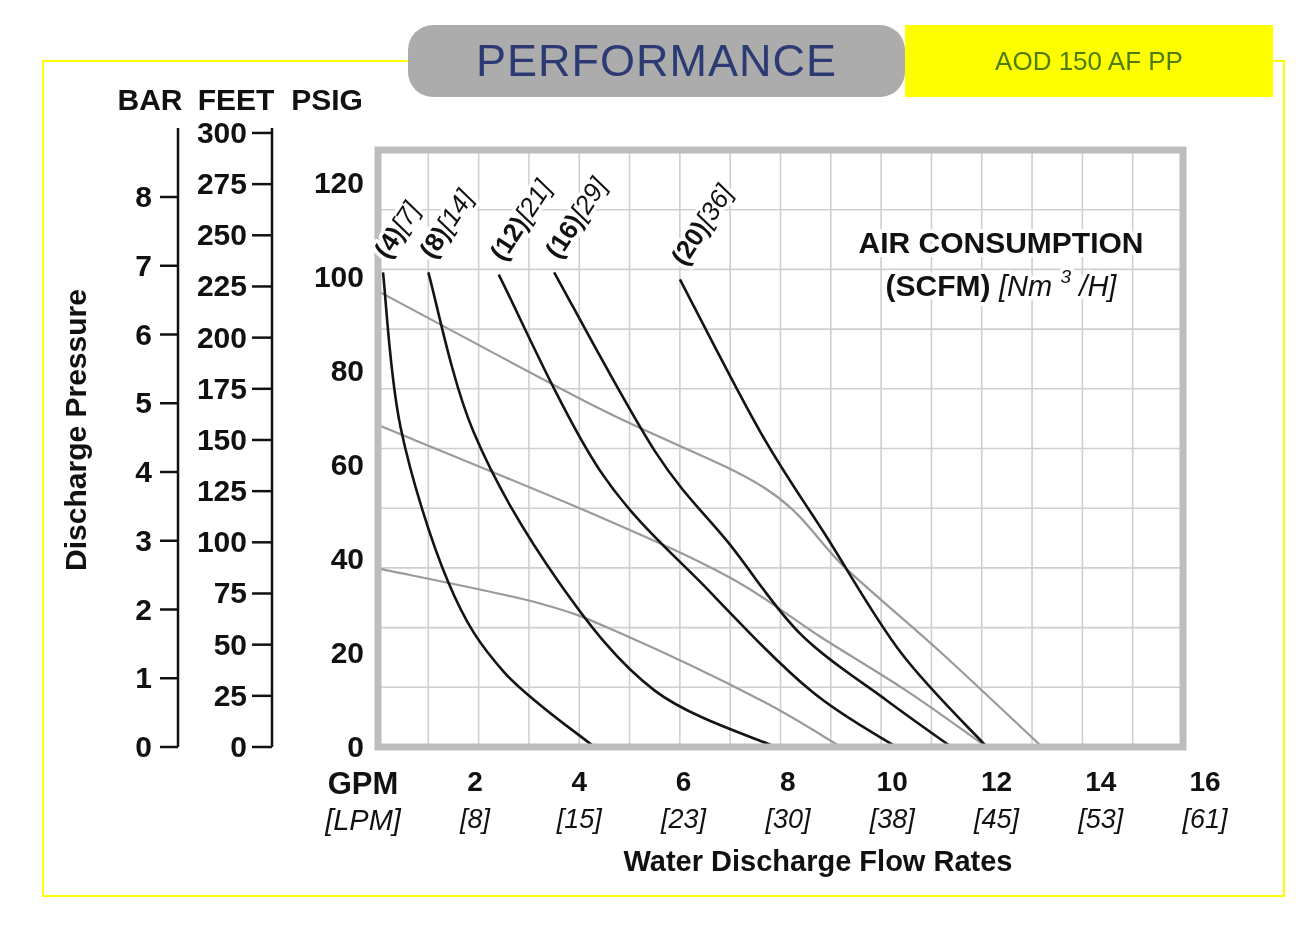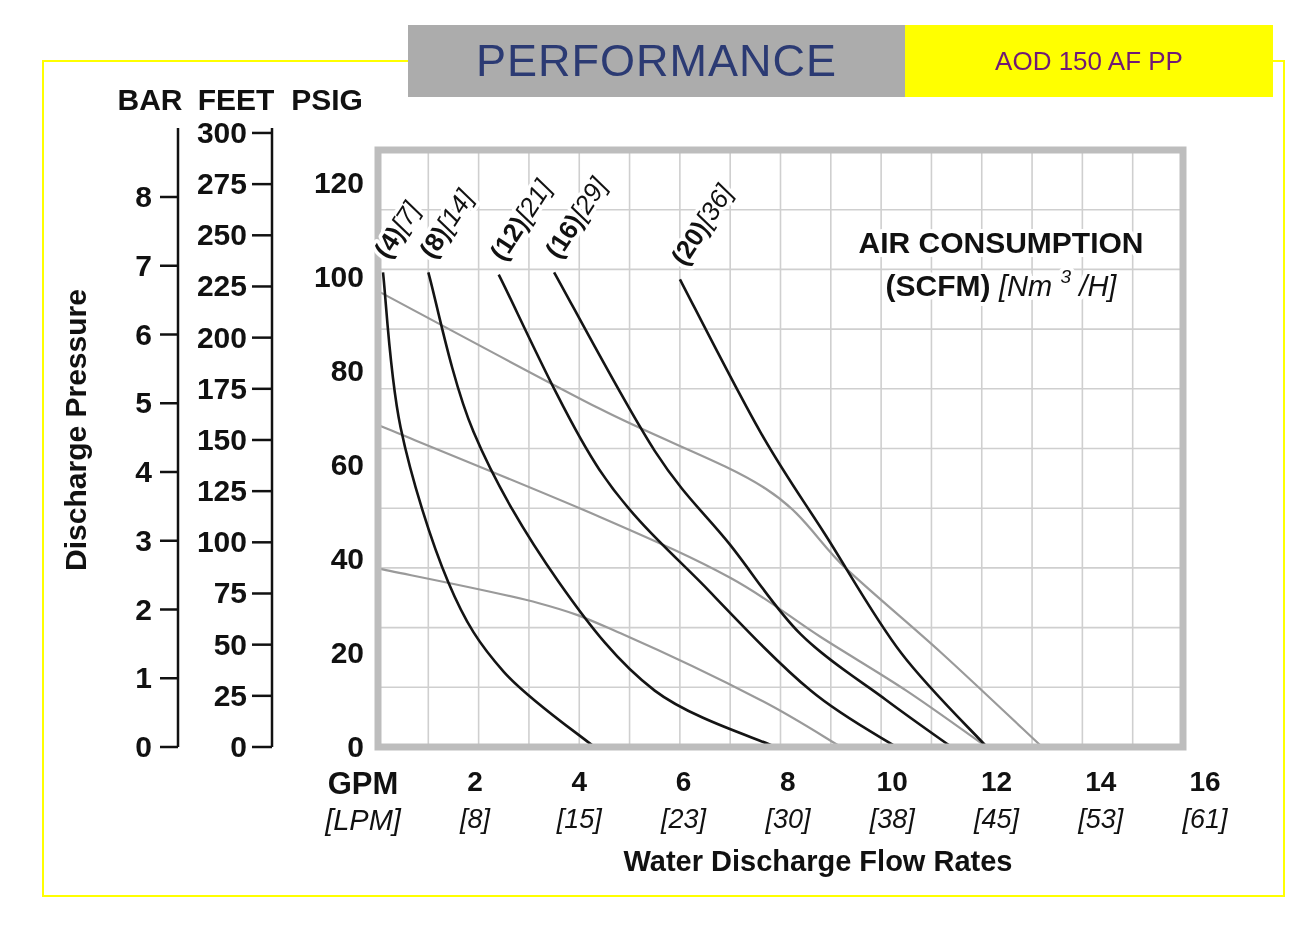--- a/index.html
+++ b/index.html
@@ -6,31 +6,31 @@
   .page{
     position:relative;width:1314px;height:934px;background:#ffffff;overflow:hidden;
     font-family:"Liberation Sans",sans-serif;
   }
   .yellow-border{
     position:absolute;left:42px;top:60px;width:1243px;height:837px;
     border:2px solid #ffff00;box-sizing:border-box;
   }
   .perf-box{
     position:absolute;left:408px;top:25px;width:497px;height:72px;
-    background:#acacac;display:flex;align-items:center;justify-content:center;
+    background:#acacac;display:flex;align-items:center;justify-content:center;border-radius:25px;
   }
   .perf-box span{
     font-size:45px;font-weight:400;color:#2b3a73;letter-spacing:1px;
   }
   .model-box{
     position:absolute;left:905px;top:25px;width:368px;height:72px;
     background:#ffff00;display:flex;flex-direction:column;align-items:center;justify-content:center;
   }
   .model-box div{
-    font-size:26px;line-height:34px;color:#701a75;
+    font-size:26px;line-height:34px;color:#4d7c0f;
   }
   svg{position:absolute;left:0;top:0;}
   text{font-family:"Liberation Sans",sans-serif;fill:#111;}
 </style>
 </head>
 <body>
 
 <div class="page">
   <div class="yellow-border"></div>
 

